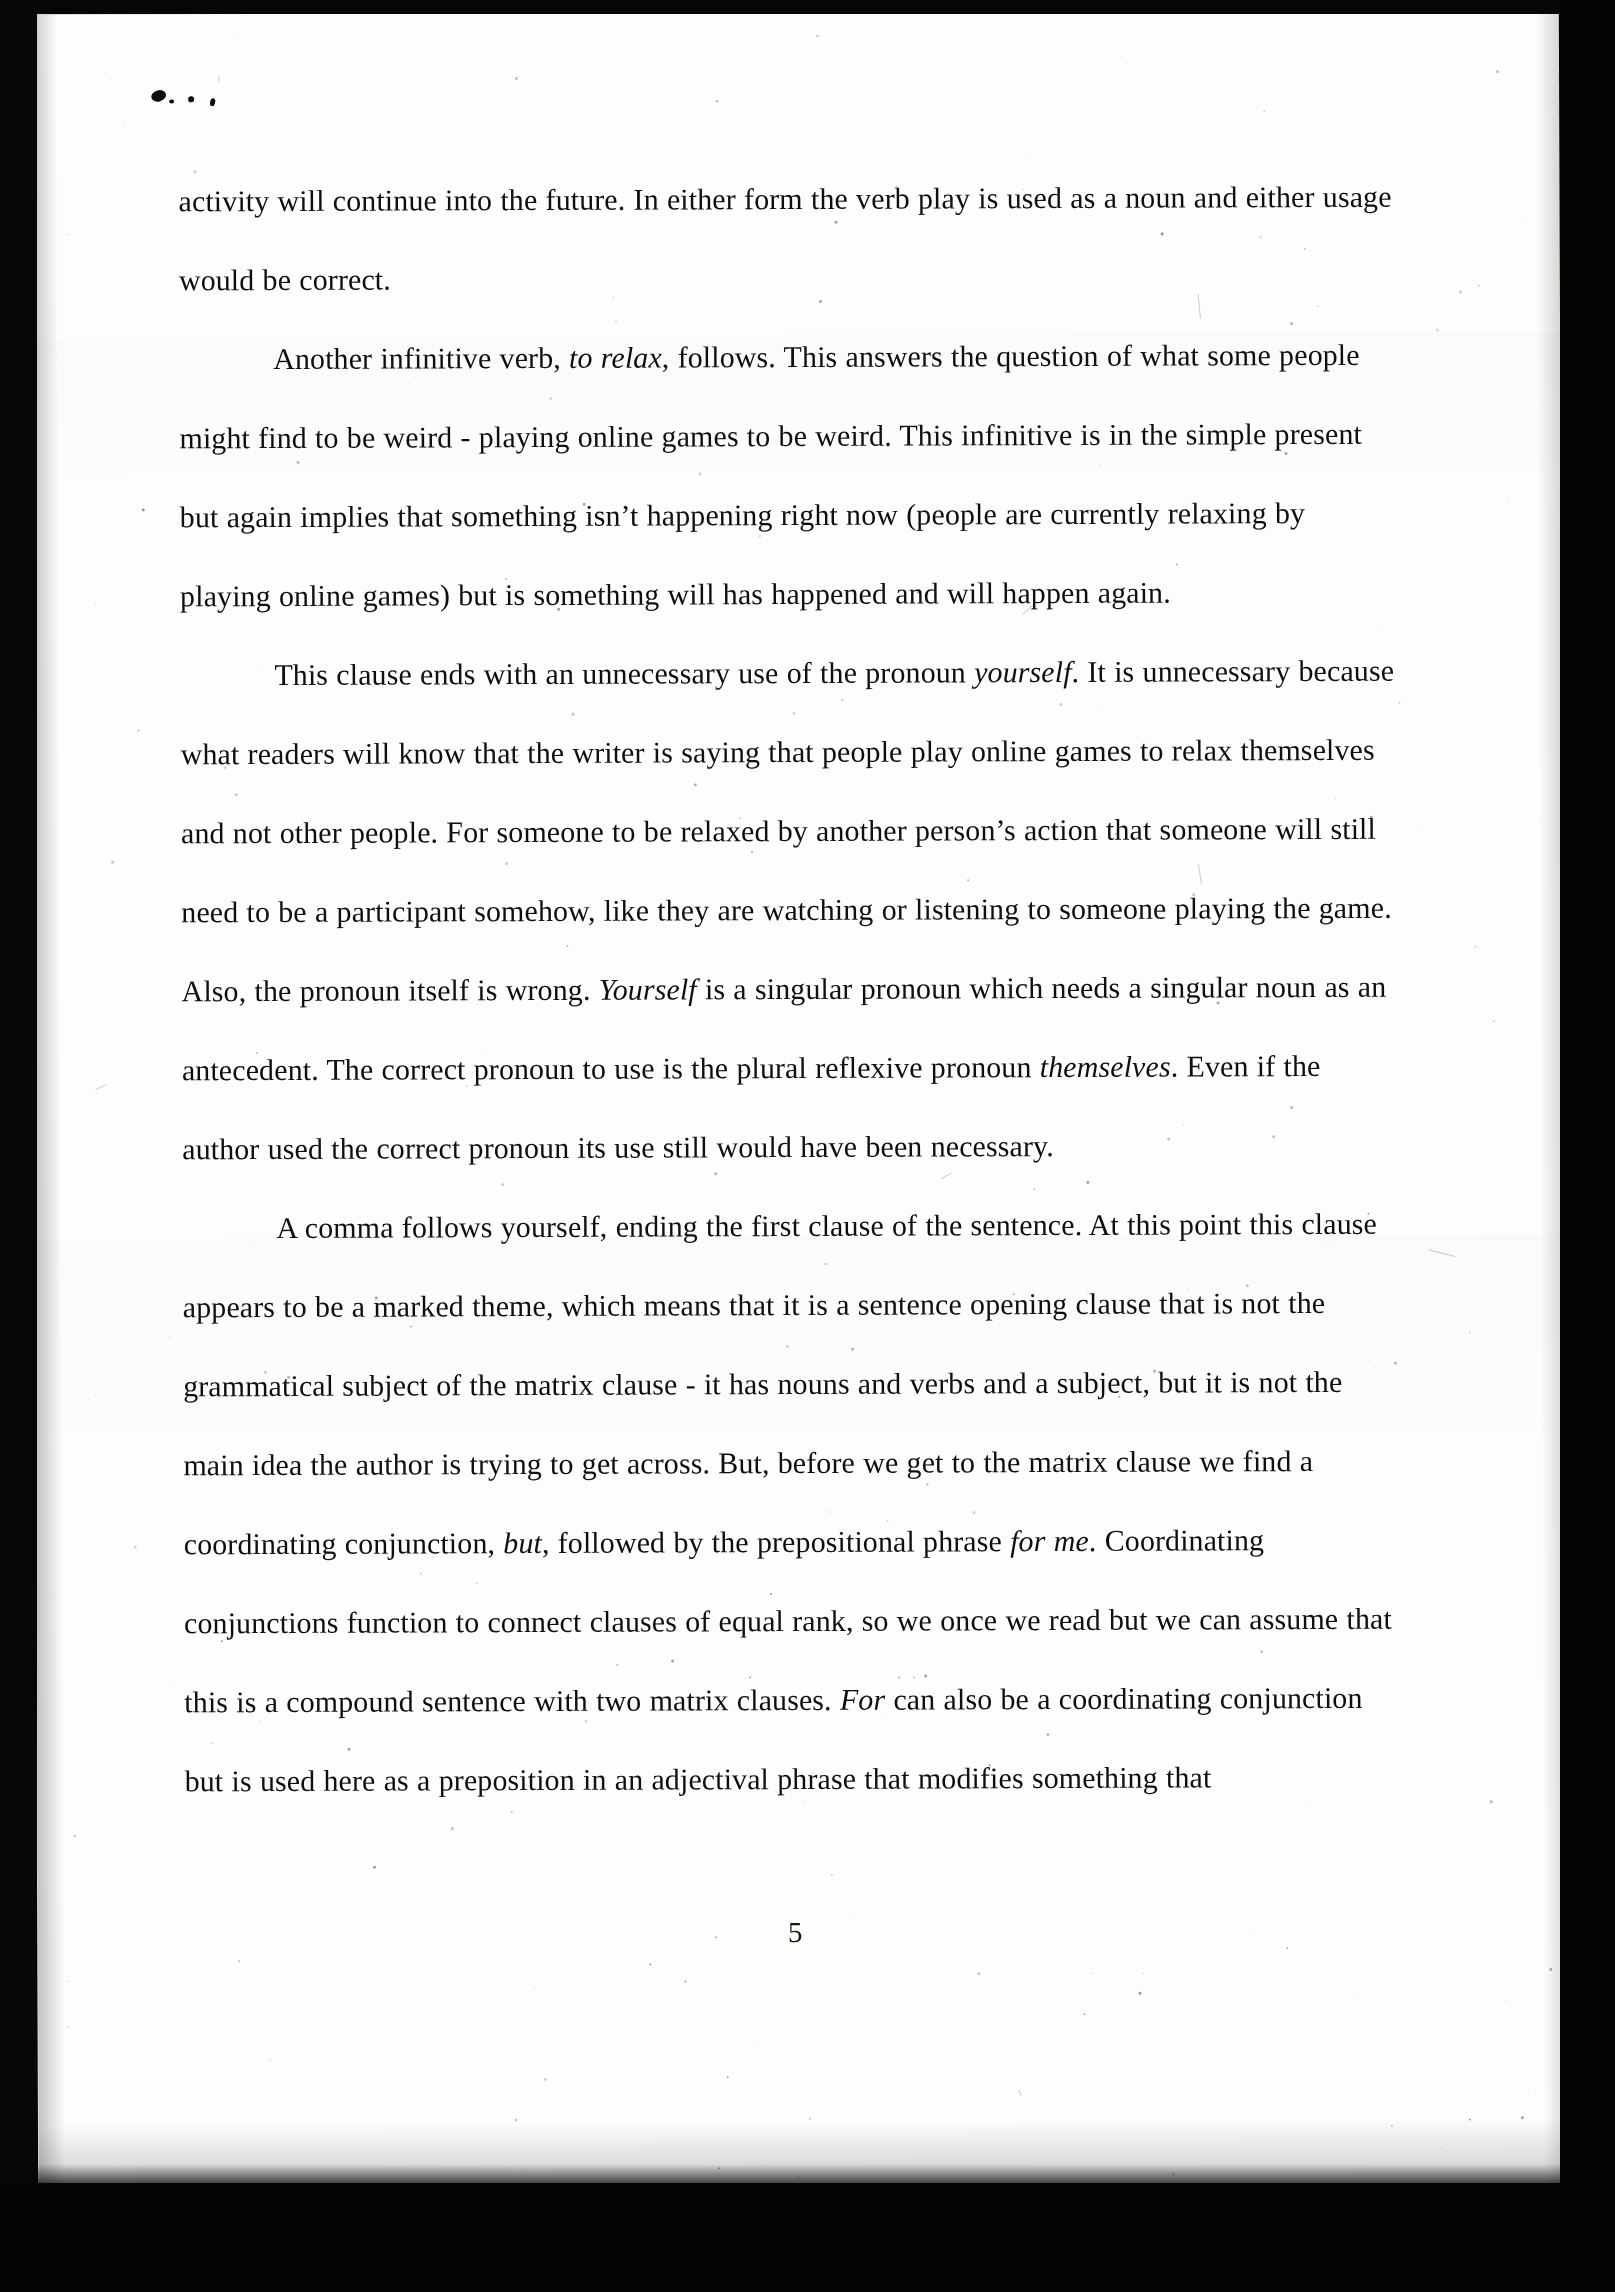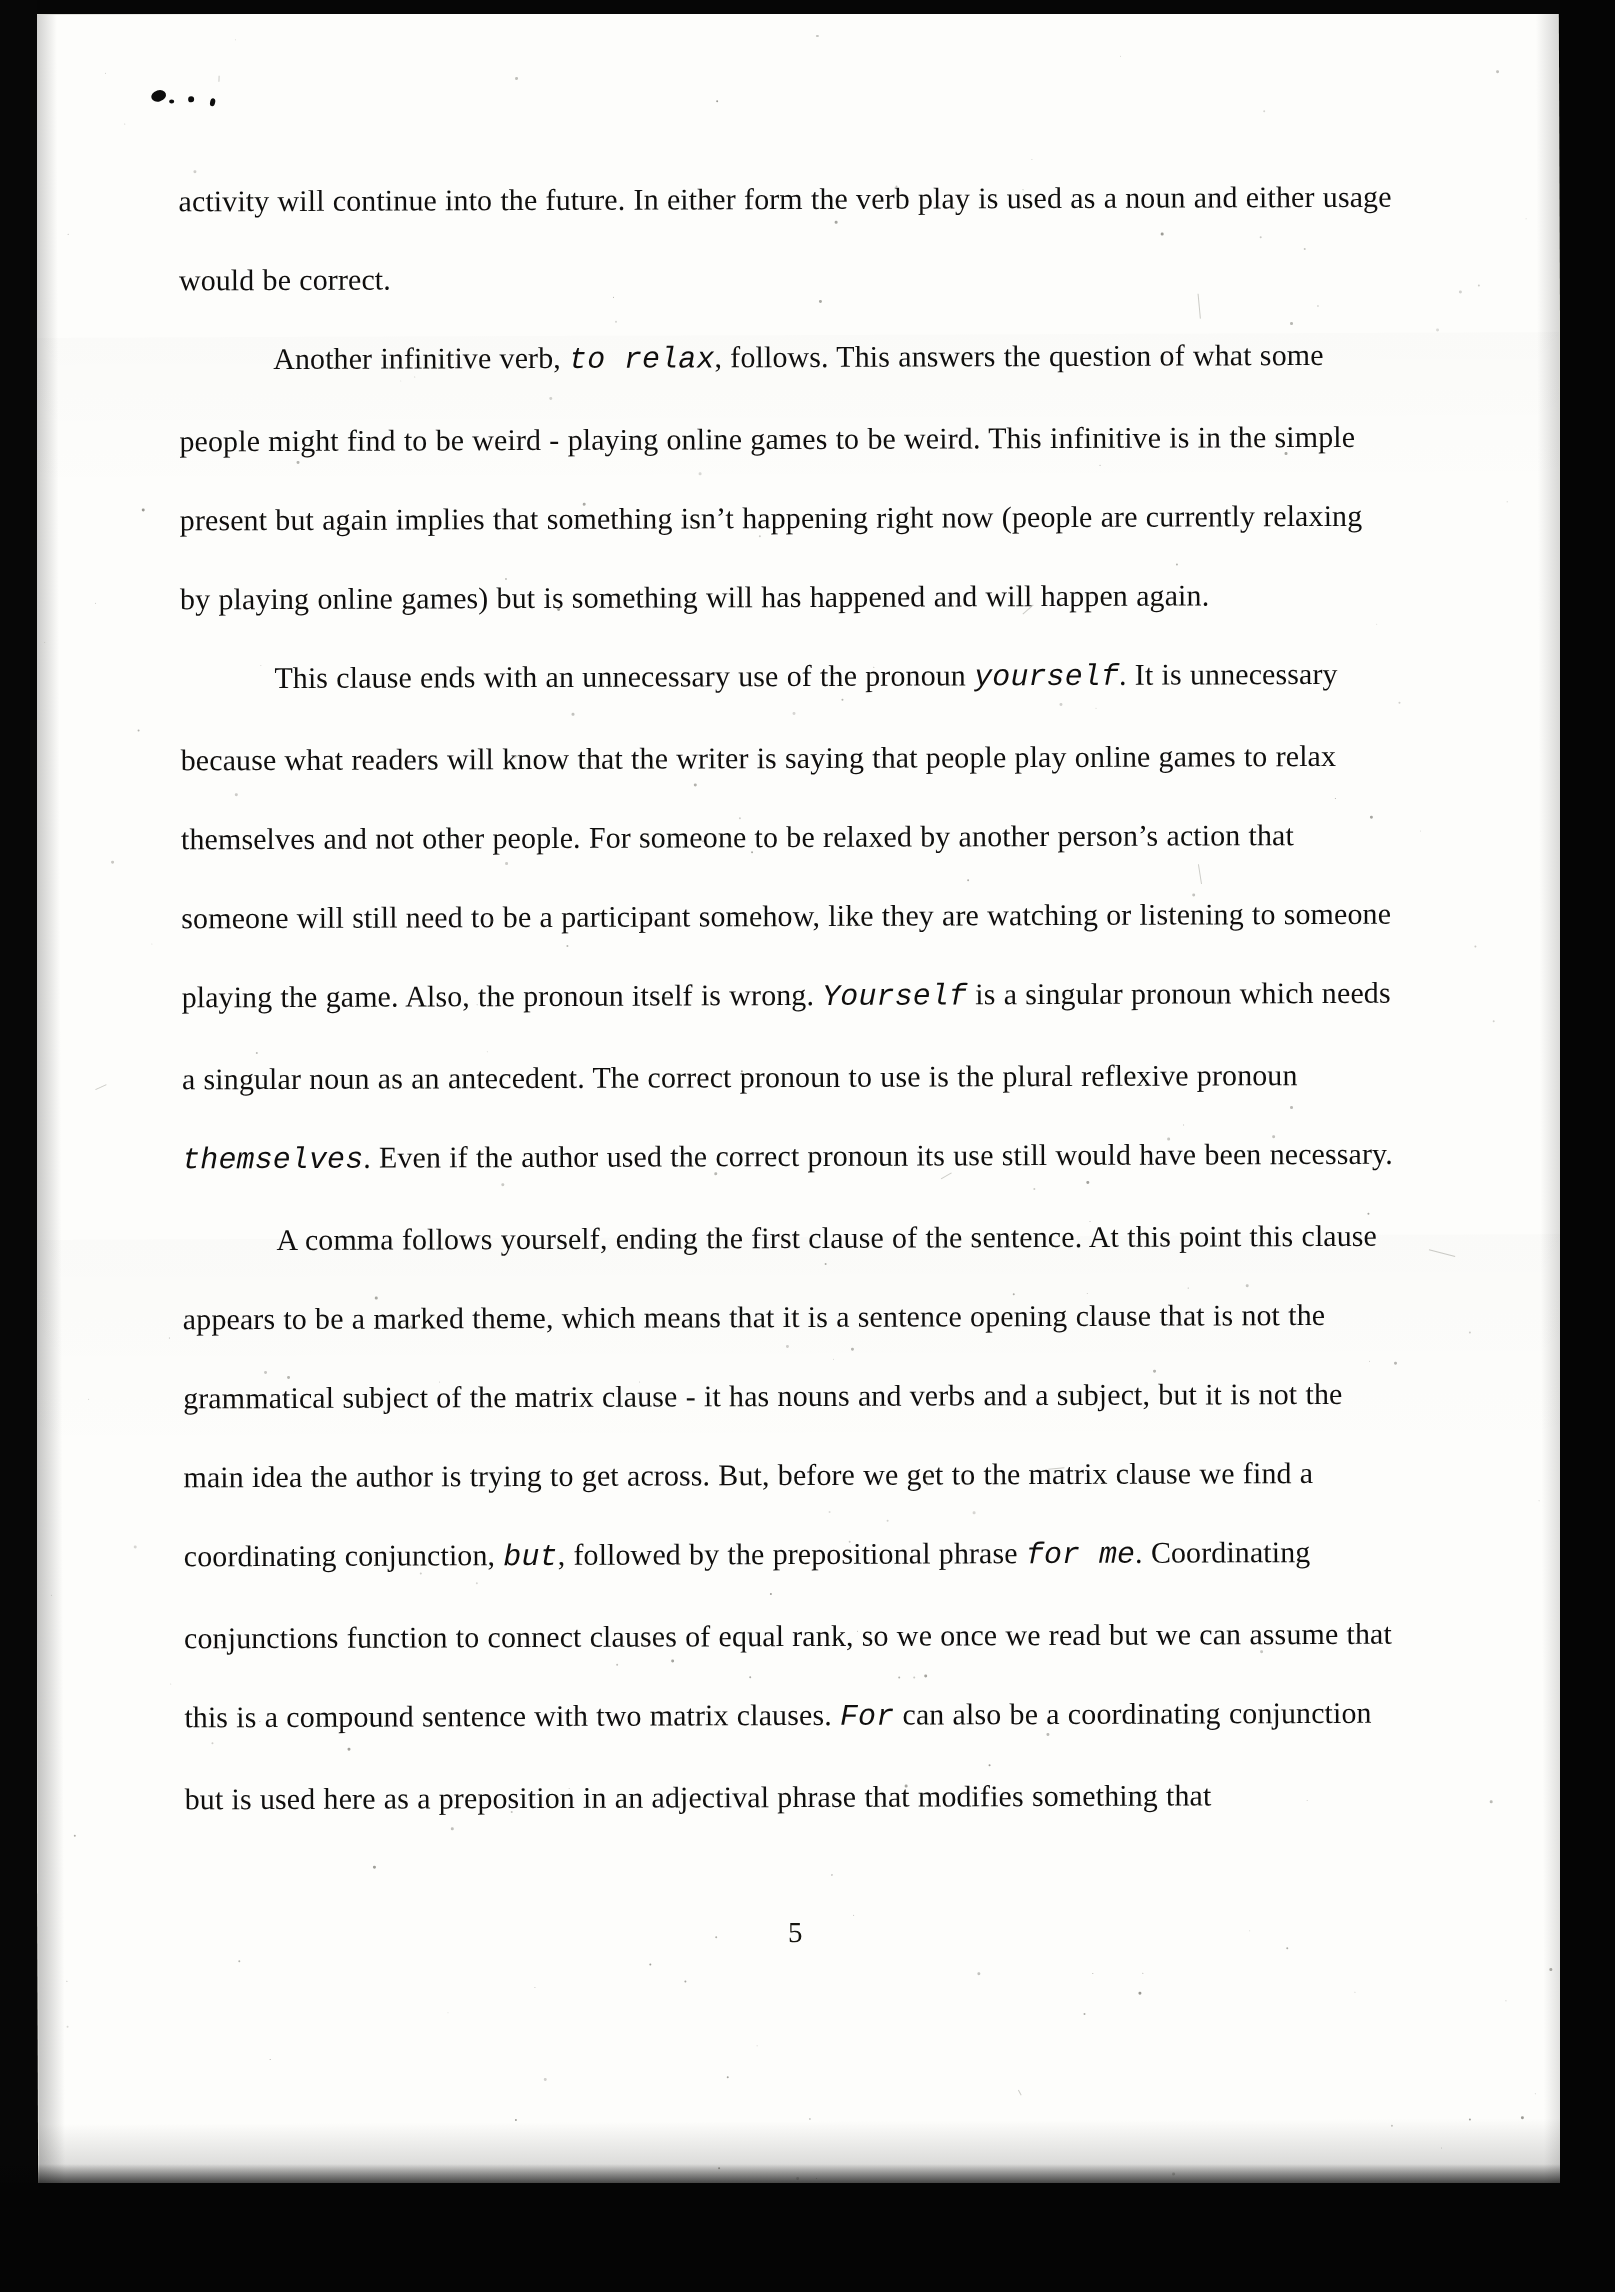--- a/index.html
+++ b/index.html
@@ -111,21 +111,20 @@
     text-align: left;
     letter-spacing: 0.1px;
     word-spacing: 0.6px;
     text-indent: 0;
   }
   p.para.indent {
     text-indent: 94px;
   }
   p.para i, p.para em {
     font-style: italic;
-    font-family: Liberation Mono, monospace;
   }
 
   
   #page-number {
     position: absolute;
     left: 0;
     top: 1759px;
     width: 1220px;
     text-align: center;
     font-size: 29px;

